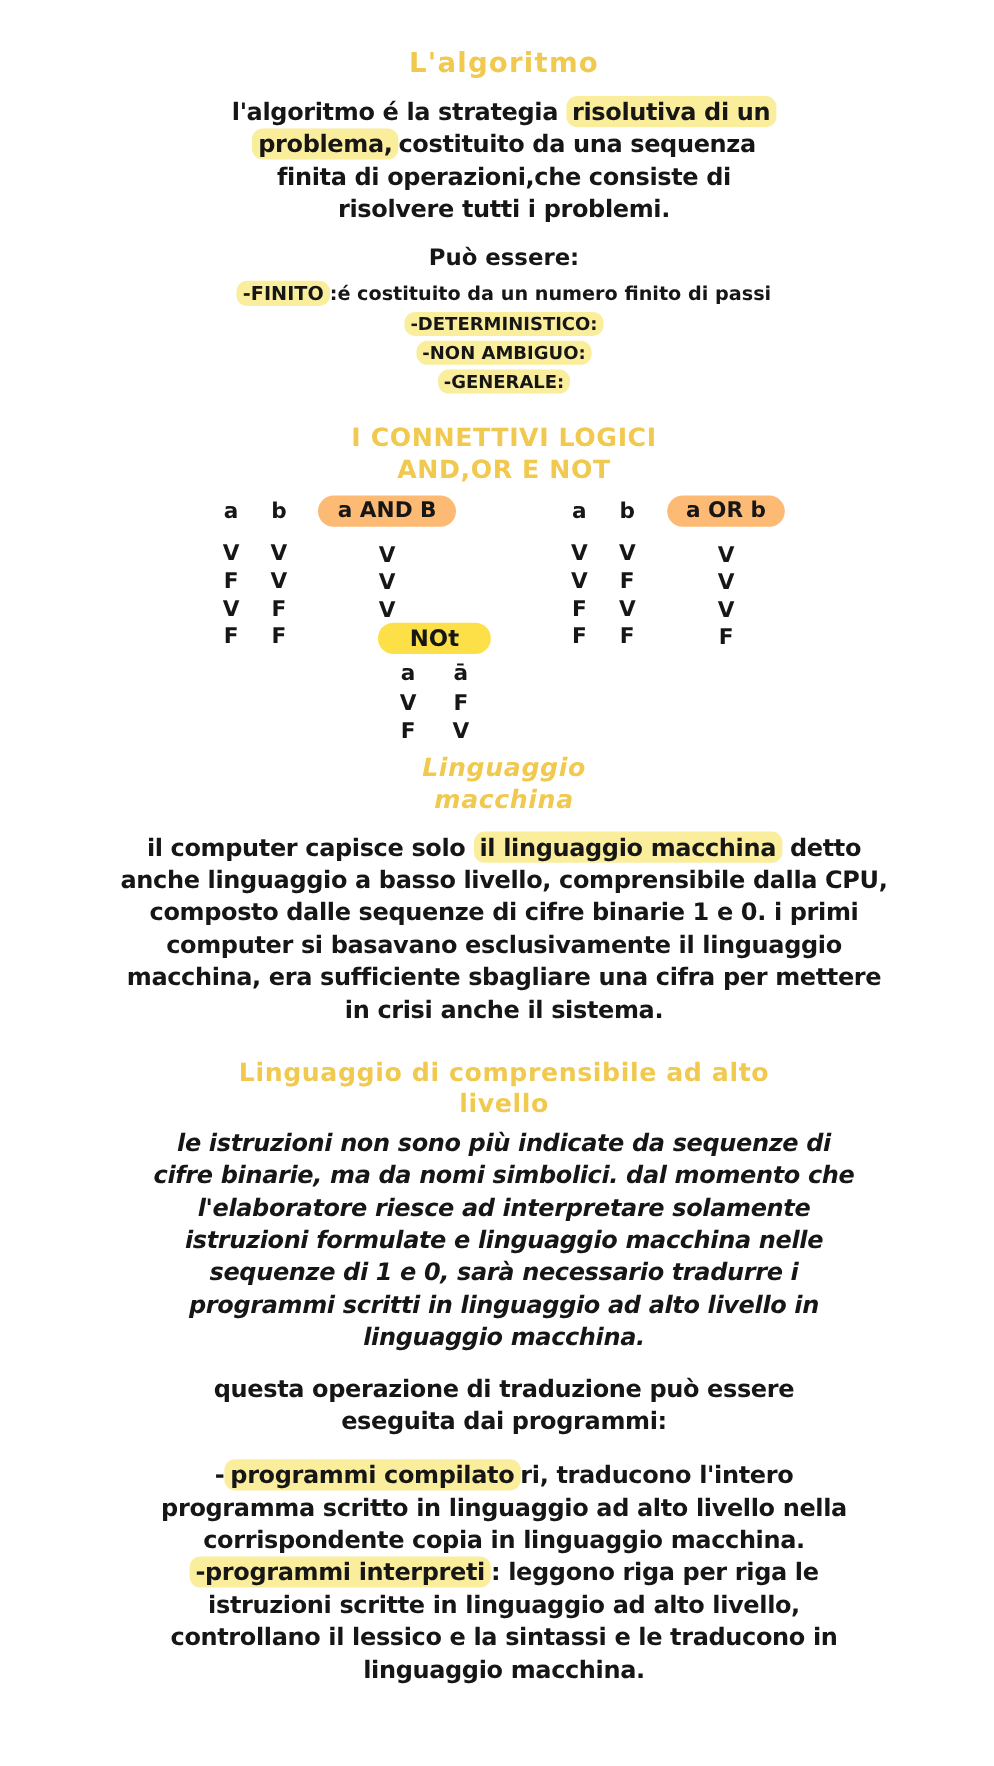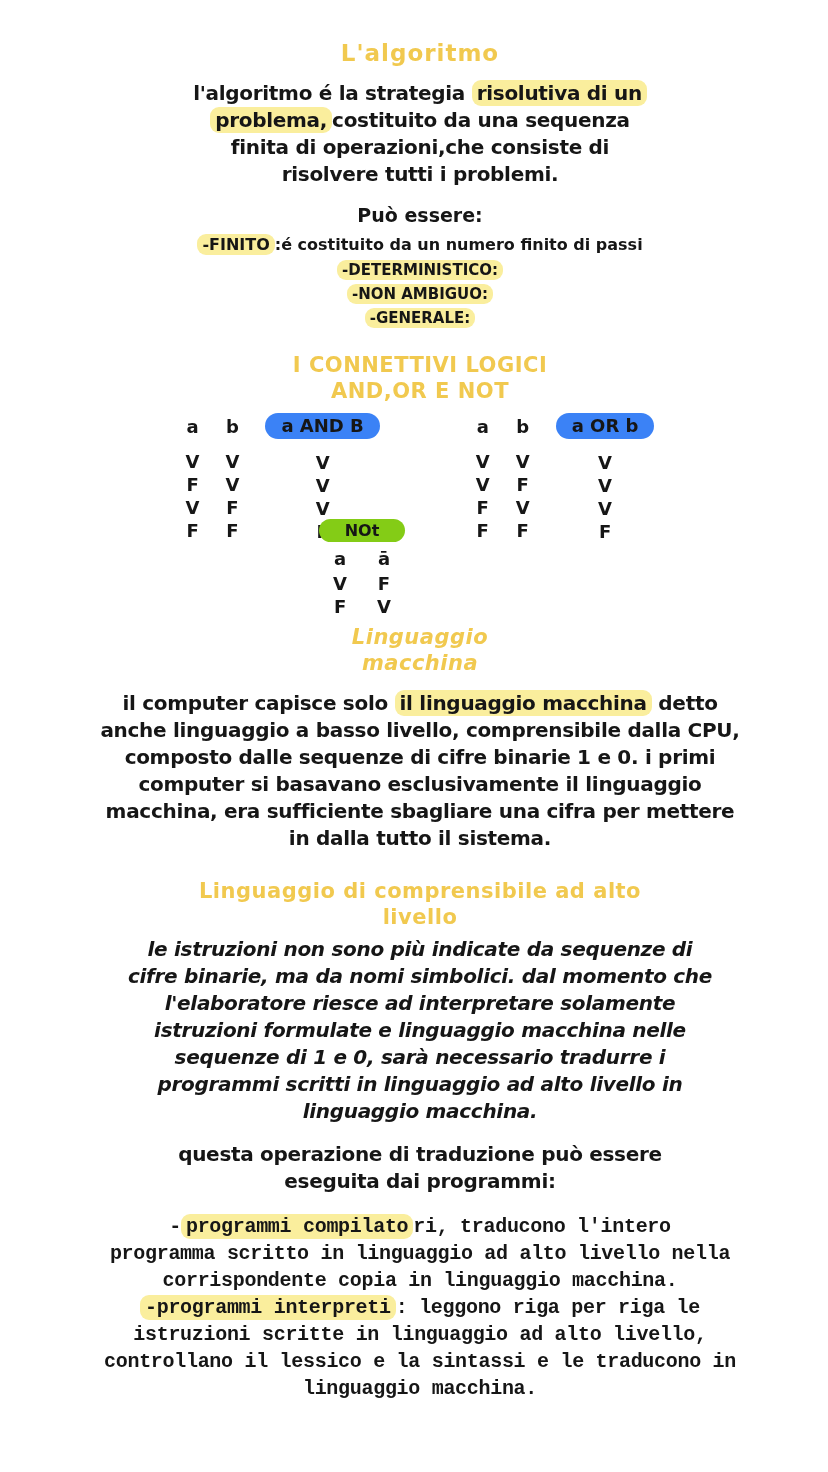--- a/index.html
+++ b/index.html
@@ -80,52 +80,52 @@
     display: flex;
     flex-direction: column;
     align-items: center;
   }
   .thead {
     font-size: 18px;
     line-height: 22px;
     margin-bottom: 12px;
   }
   .thead.pill {
-    background: #3b82f6;
+    background: #fdba74;
     border-radius: 13px;
     padding: 2px 16px;
     margin-top: -3px;
   }
   .tcell {
     font-size: 18px;
     line-height: 23px;
   }
   .not-block {
     margin-top: -24px;
     transform: translateX(-58px);
   }
   .not-label {
     display: inline-block;
-    font-size: 16px;
-    background: #84cc16;
+    font-size: 19px;
+    background: #fde047;
     border-radius: 13px;
     padding: 2px 26px;
   }
   .not-ttable {
     justify-content: center;
     gap: 30px;
     margin-top: 6px;
     display: flex;
   }
   .not-ttable .thead { margin-bottom: 2px; }
 
   .mt6  { margin-top: 6px; font-style: italic; }
   .mt14 { margin-top: 14px; }
   .mt16 { margin-top: 16px; }
-  .mt18 { margin-top: 18px; font-family: Liberation Mono, monospace; }
+  .mt18 { margin-top: 18px; }
   .mt22 { margin-top: 22px; }
   .mt26 { margin-top: 26px; }
 </style>
 </head>
 <body>
 
 <div class="page">
 
   <h1 class="gold title1">L'algoritmo</h1>
 
@@ -219,21 +219,21 @@
     <div>Linguaggio</div>
     <div>macchina</div>
   </h2>
 
   <div class="para body-text mt14">
       <div class="line"><span>il computer capisce solo </span><span class="hl">il linguaggio macchina</span><span> detto</span></div>
       <div class="line"><span>anche linguaggio a basso livello, comprensibile dalla CPU,</span></div>
       <div class="line"><span>composto dalle sequenze di cifre binarie 1 e 0. i primi</span></div>
       <div class="line"><span>computer si basavano esclusivamente il linguaggio</span></div>
       <div class="line"><span>macchina, era sufficiente sbagliare una cifra per mettere</span></div>
-      <div class="line"><span>in dalla tutto il sistema.</span></div>
+      <div class="line"><span>in crisi anche il sistema.</span></div>
     </div>
 
   <h2 class="gold heading2 mt26">
     <div>Linguaggio di comprensibile ad alto</div>
     <div>livello</div>
   </h2>
 
   <div class="para body-text mt6">
       <div class="line"><span>le istruzioni non sono più indicate da sequenze di</span></div>
       <div class="line"><span>cifre binarie, ma da nomi simbolici. dal momento che</span></div>

